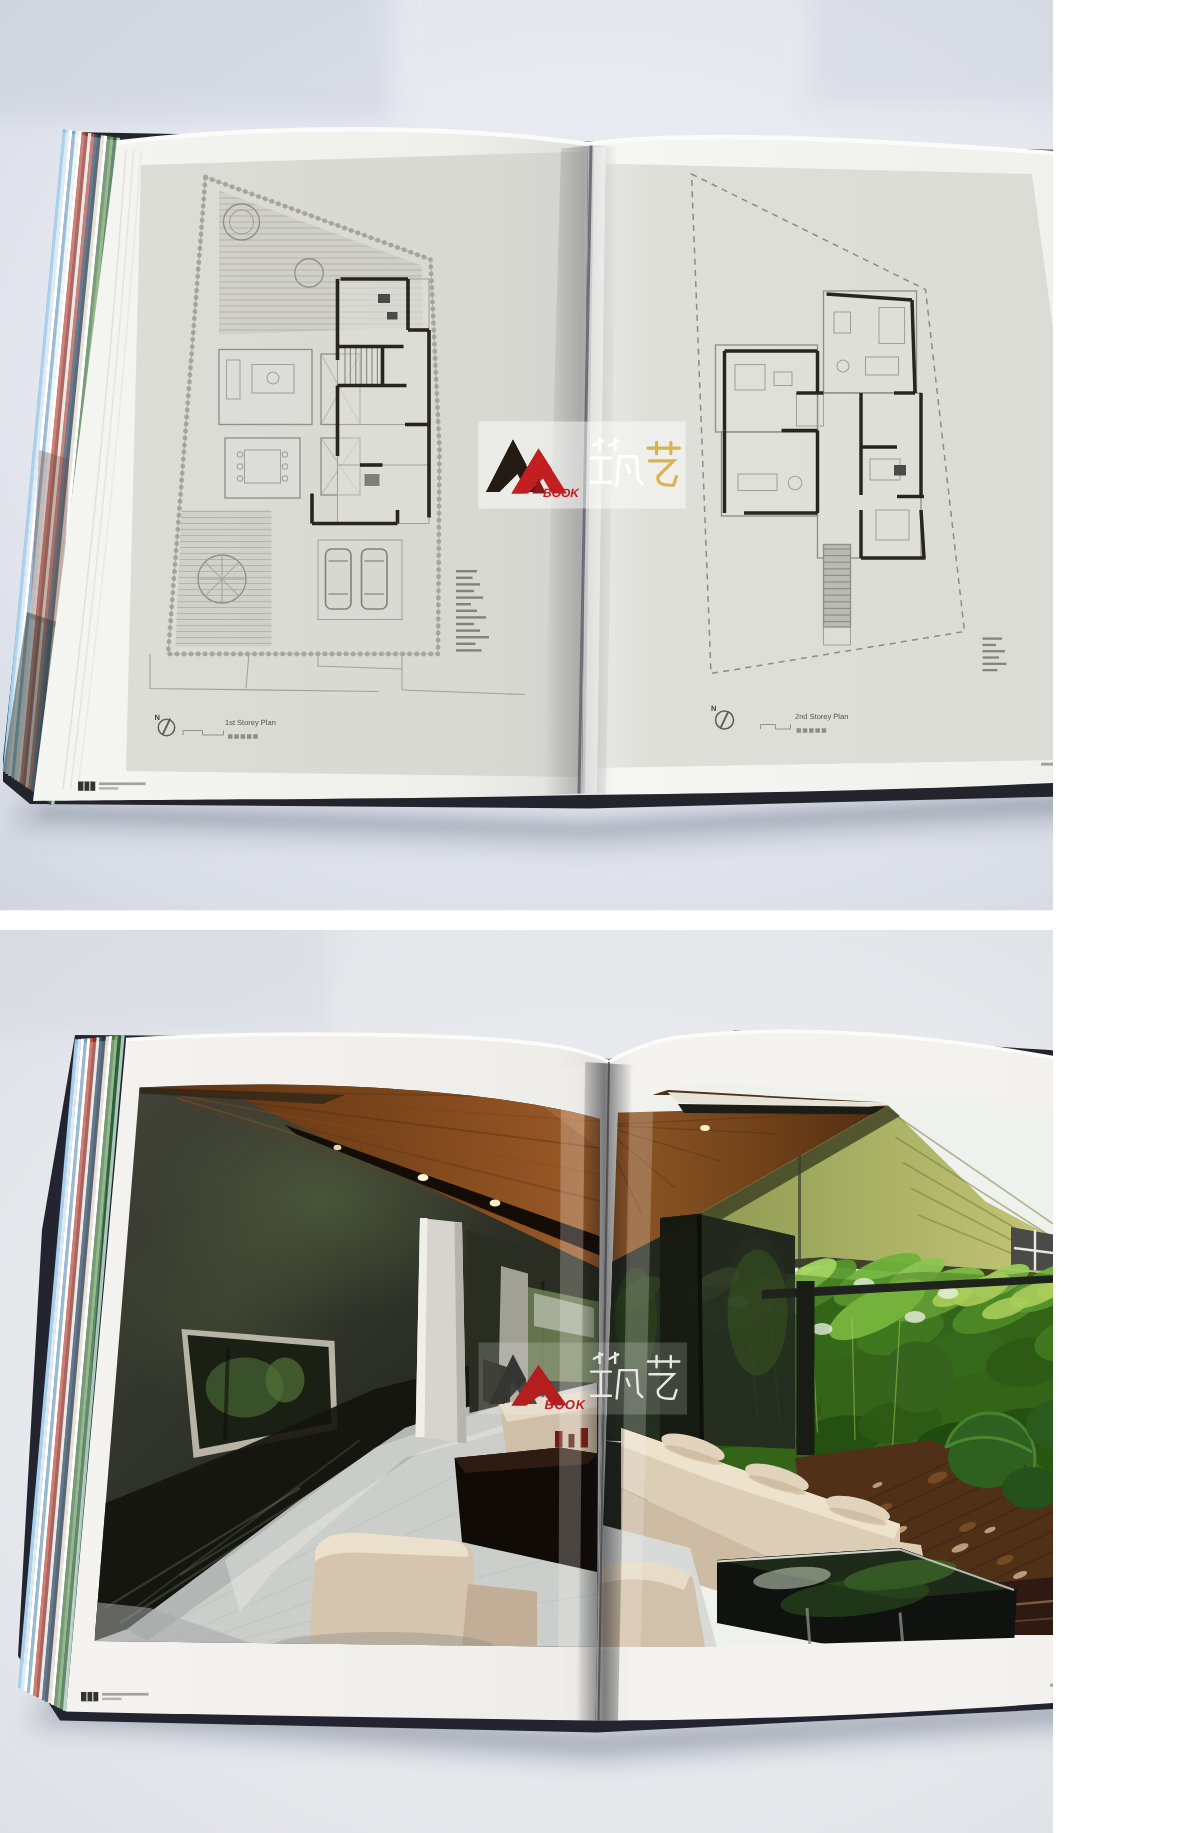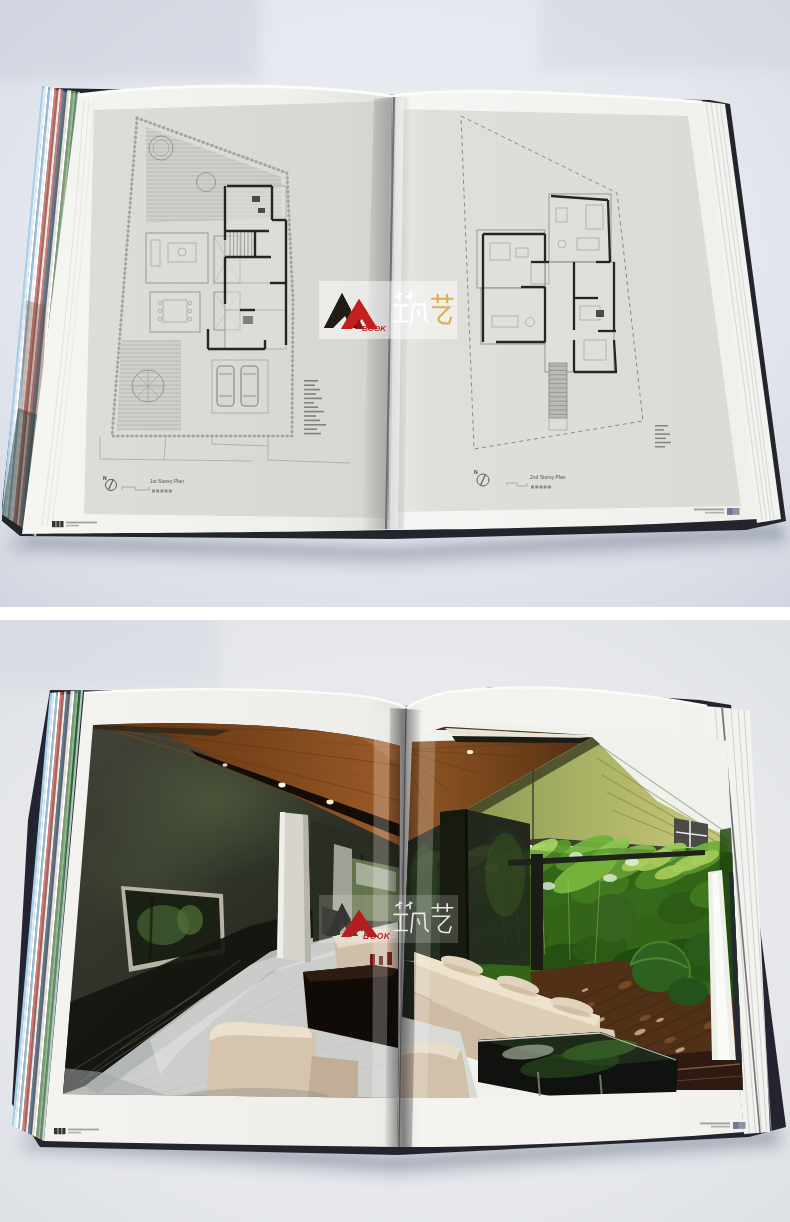--- a/index.html
+++ b/index.html
@@ -1,14 +1,14 @@
 <!DOCTYPE html>
 <html><head><meta charset="utf-8"><style>
 html,body{margin:0;padding:0;background:#FFFFFF;}
-#wrap{position:relative;width:790px;height:1222px;background:#FFFFFF;overflow:hidden;font-family:"Liberation Sans",sans-serif;}
+#wrap{position:relative;width:702px;height:1222px;background:#FFFFFF;overflow:hidden;font-family:"Liberation Sans",sans-serif;}
 </style></head><body>
 <div id="wrap">
 <svg width="790" height="607" viewBox="0 0 790 607" style="position:absolute;left:0;top:0">
 <defs>
 <radialGradient id="bg1" cx="50%" cy="42%" r="78%">
  <stop offset="0" stop-color="#EDEFF4"></stop>
           <stop offset="0.55" stop-color="#E5E8EF"></stop>
  <stop offset="0.85" stop-color="#D9DDE6"></stop>
           <stop offset="1" stop-color="#CFD4DF"></stop>
 </radialGradient>

